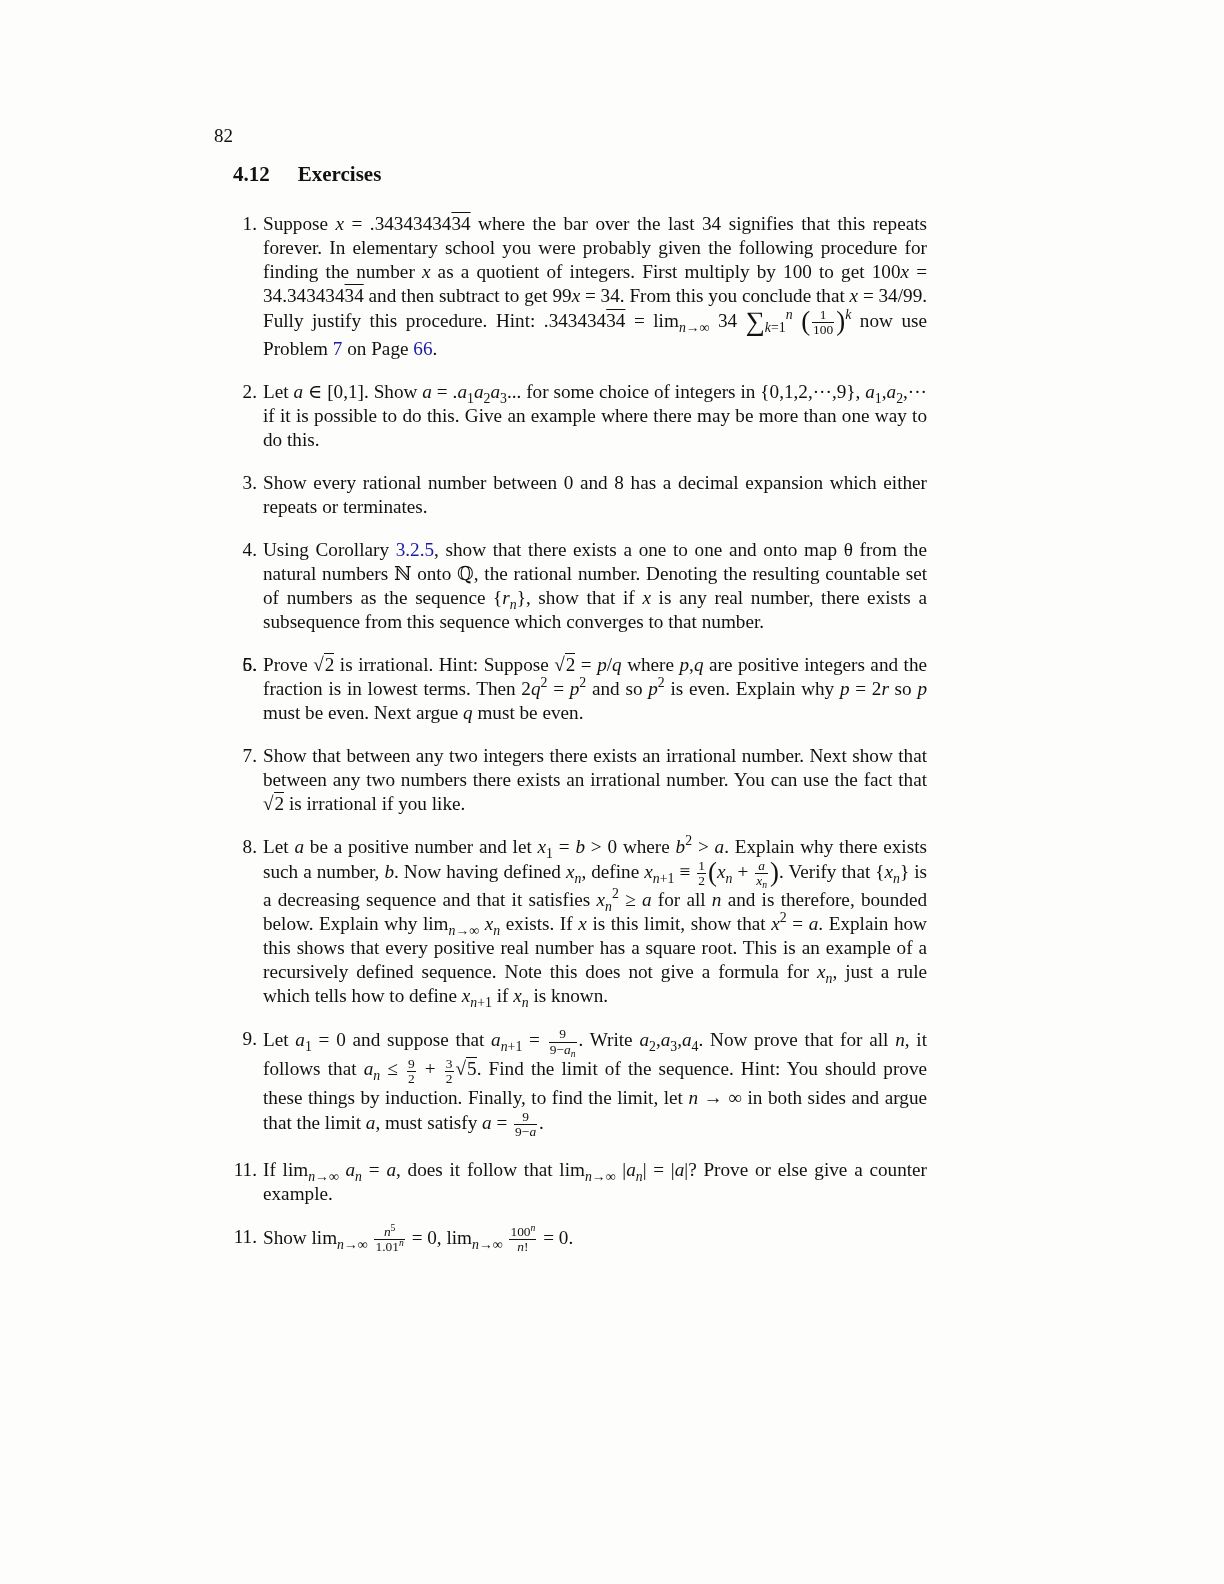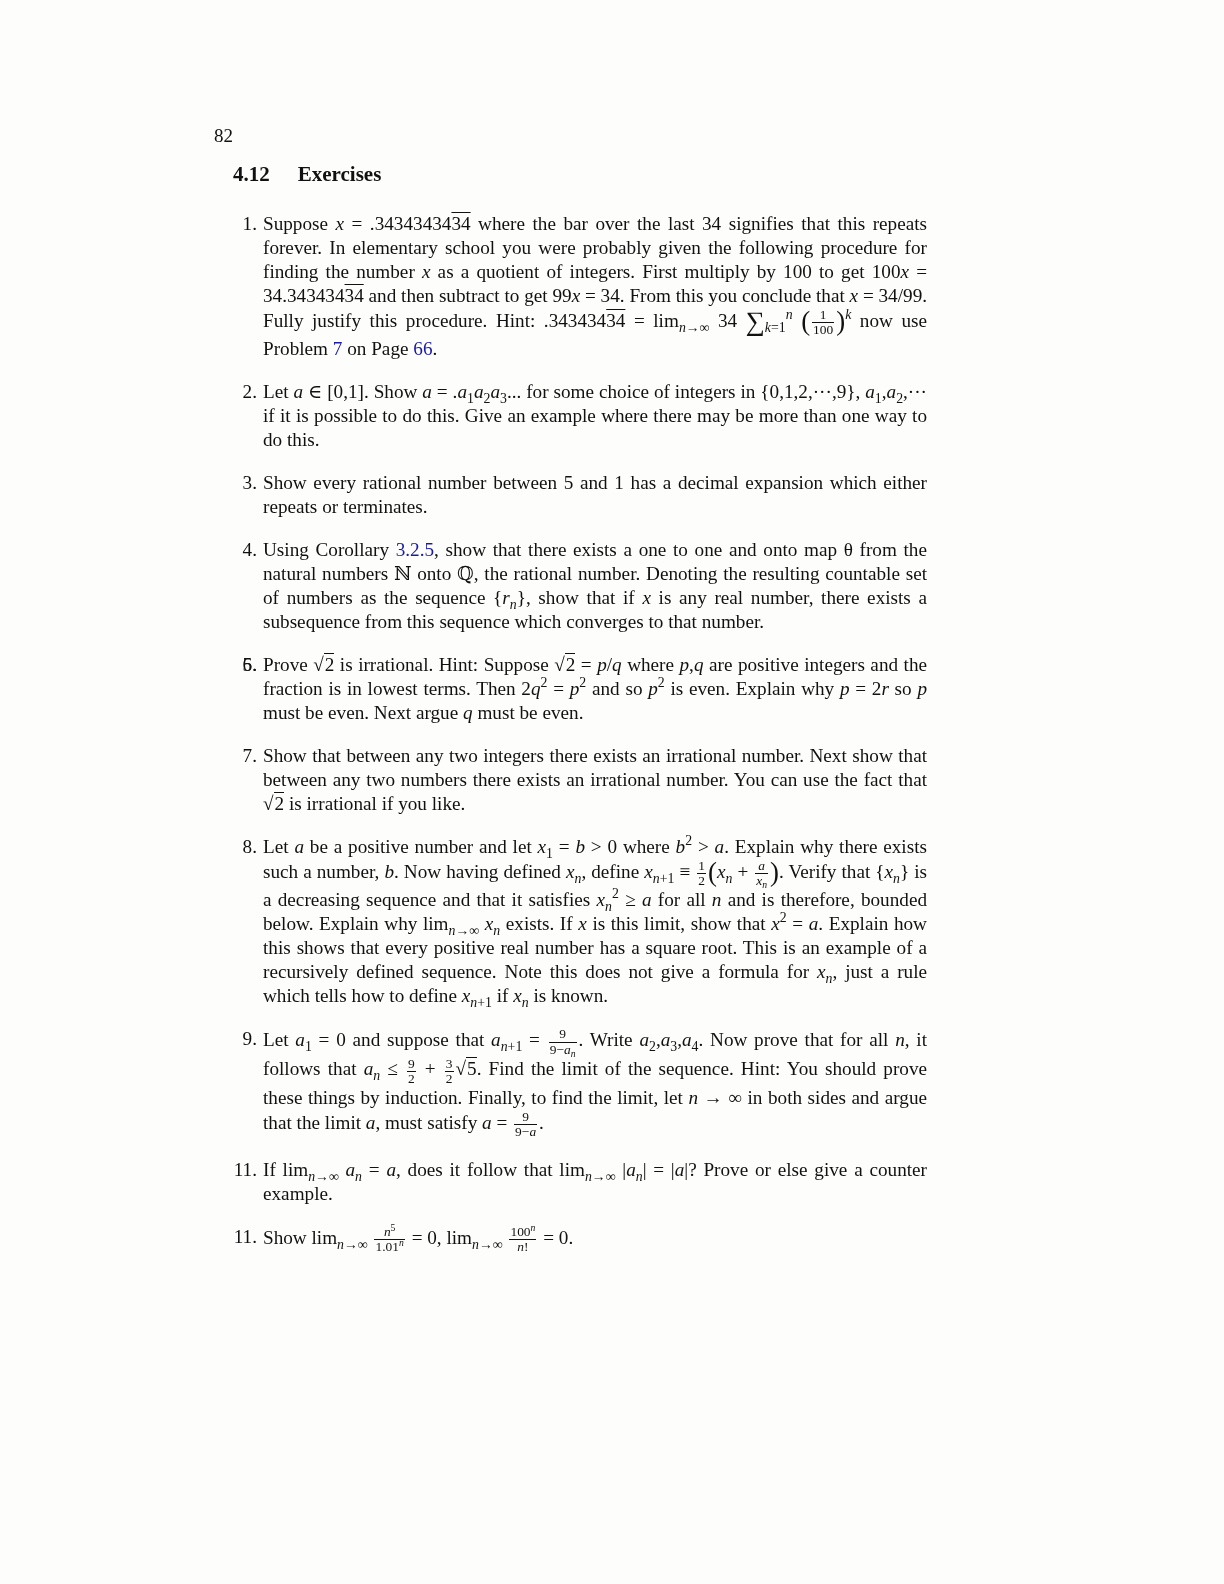--- a/index.html
+++ b/index.html
@@ -68,21 +68,21 @@
     <span>Suppose <i>x</i> = .34343434<span class="ol">34</span> where the bar over the last 34 signifies that this repeats forever. In elementary school you were probably given the following procedure for finding the number <i>x</i> as a quotient of integers. First multiply by 100 to get 100<i>x</i> = 34.343434<span class="ol">34</span> and then subtract to get 99<i>x</i> = 34. From this you conclude that <i>x</i> = 34/99. Fully justify this procedure. <b>Hint:</b> .343434<span class="ol">34</span> = lim<span class="sub"><i>n</i>→∞</span> 34 <span class="big">∑</span><span class="sub"><i>k</i>=1</span><span class="sup"><i>n</i></span> <span class="big">(</span><span class="frac"><span class="num">1</span><span>100</span></span><span class="big">)</span><span class="sup"><i>k</i></span> now use Problem <a class="link" href="#">7</a> on Page <a class="link" href="#">66</a>.</span>
   </li>
 
   <li class="exercise">
     <span class="label">2.</span>
     <span>Let <i>a</i> ∈ [0,1]. Show <i>a</i> = .<i>a</i><span class="sub">1</span><i>a</i><span class="sub">2</span><i>a</i><span class="sub">3</span>... for some choice of integers in {0,1,2,···,9}, <i>a</i><span class="sub">1</span>,<i>a</i><span class="sub">2</span>,··· if it is possible to do this. Give an example where there may be more than one way to do this.</span>
   </li>
 
   <li class="exercise">
     <span class="label">3.</span>
-    <span>Show every rational number between 5 and 1 has a decimal expansion which either repeats or terminates.</span>
+    <span>Show every rational number between 0 and 8 has a decimal expansion which either repeats or terminates.</span>
   </li>
 
   <li class="exercise">
     <span class="label">4.</span>
     <span>Using Corollary <a class="link" href="#">3.2.5</a>, show that there exists a one to one and onto map θ from the natural numbers ℕ onto ℚ, the rational number. Denoting the resulting countable set of numbers as the sequence {<i>r</i><span class="sub"><i>n</i></span>}, show that if <i>x</i> is any real number, there exists a subsequence from this sequence which converges to that number.</span>
   </li>
 
   <li class="exercise">
     <span class="label">5.</span>
   </li>

